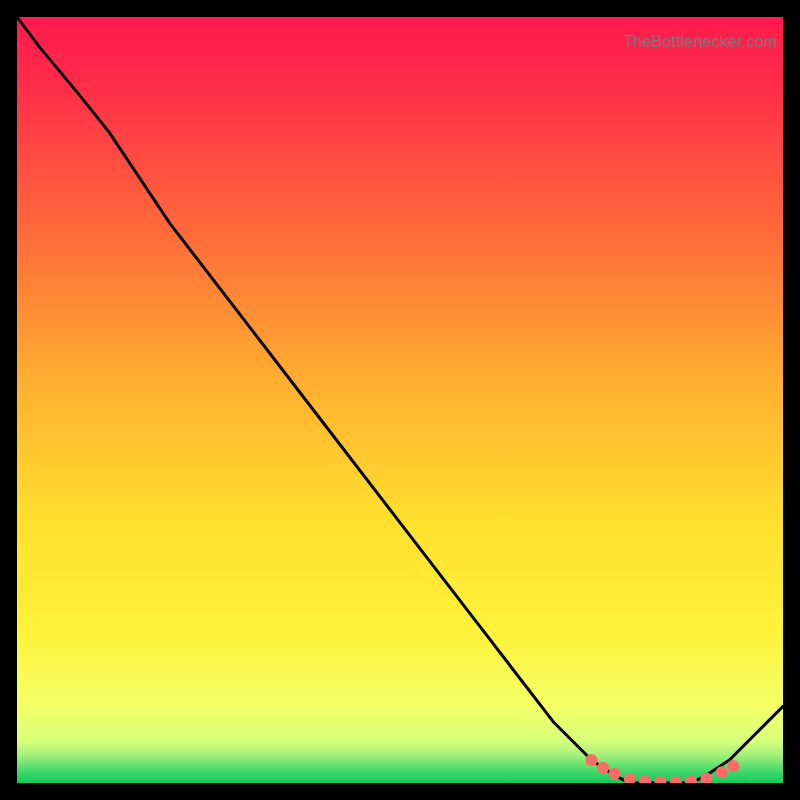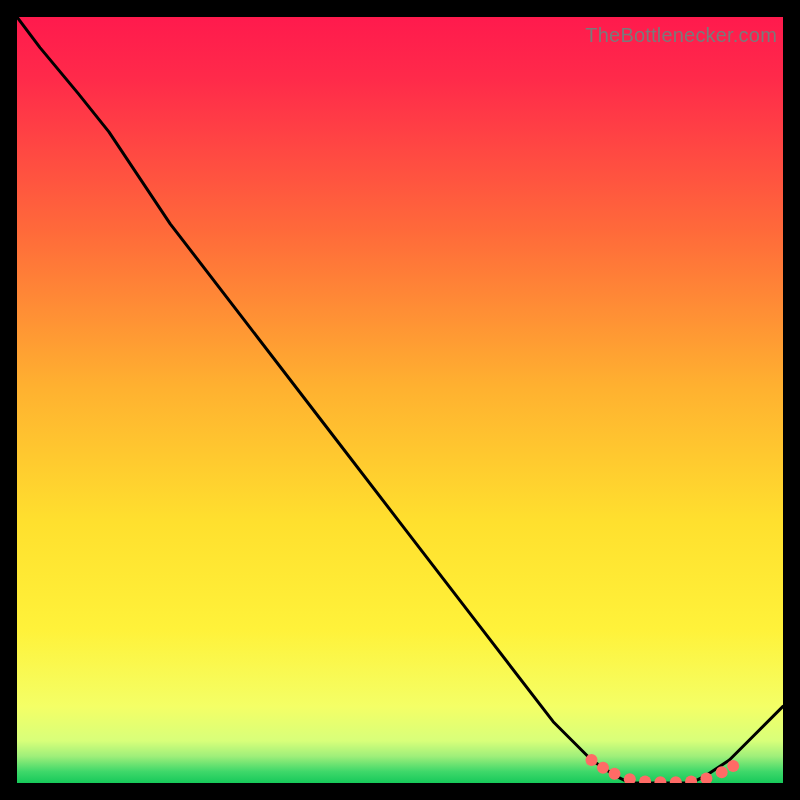--- a/index.html
+++ b/index.html
@@ -21,24 +21,24 @@
   }
   .plot {
     position: absolute;
     left: 0;
     top: 0;
     width: 766px;
     height: 766px;
   }
   .watermark {
     position: absolute;
-    top: 7px;
+    top: 16px;
     right: 6px;
     color: #7a7a7a;
-    font-size: 20px;
+    font-size: 16px;
     letter-spacing: 0.2px;
     user-select: none;
   }
 </style>
 </head>
 <body>
 
 <div class="frame">
   <svg class="plot" viewBox="0 0 766 766" preserveAspectRatio="none">
     <defs>

